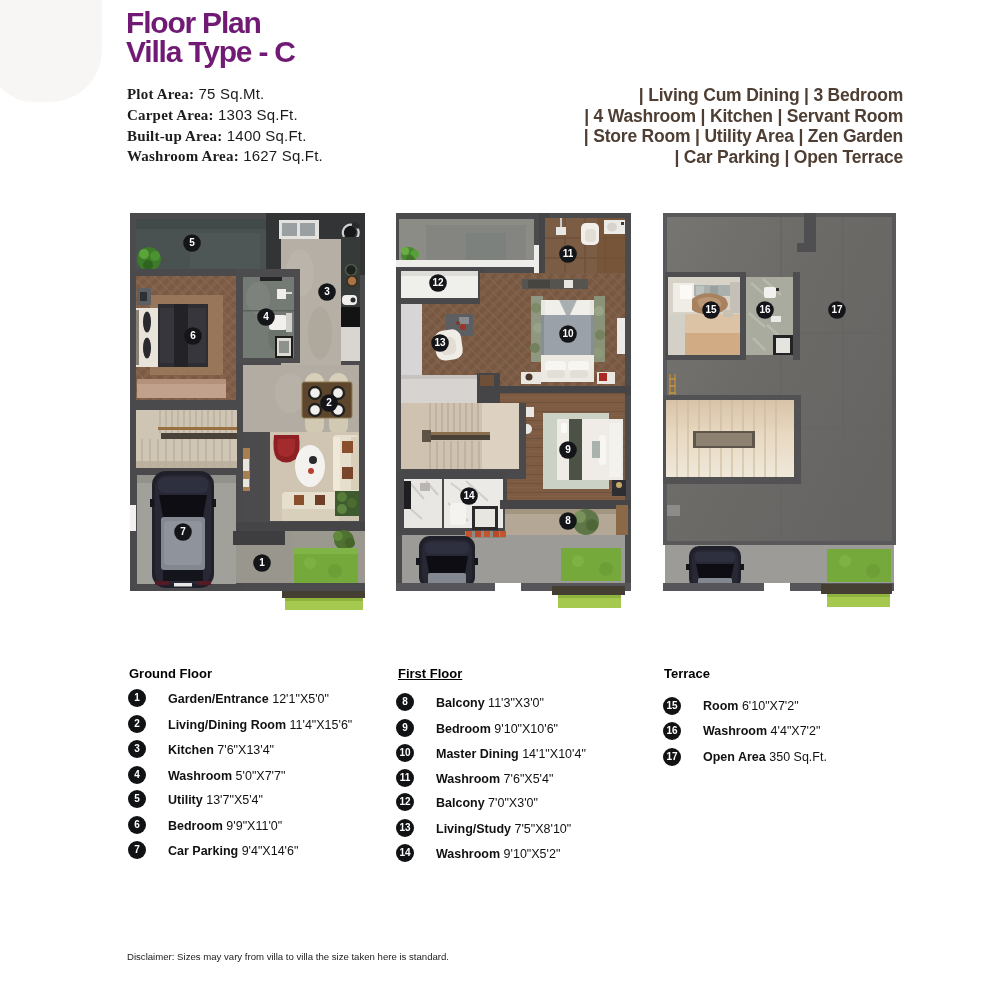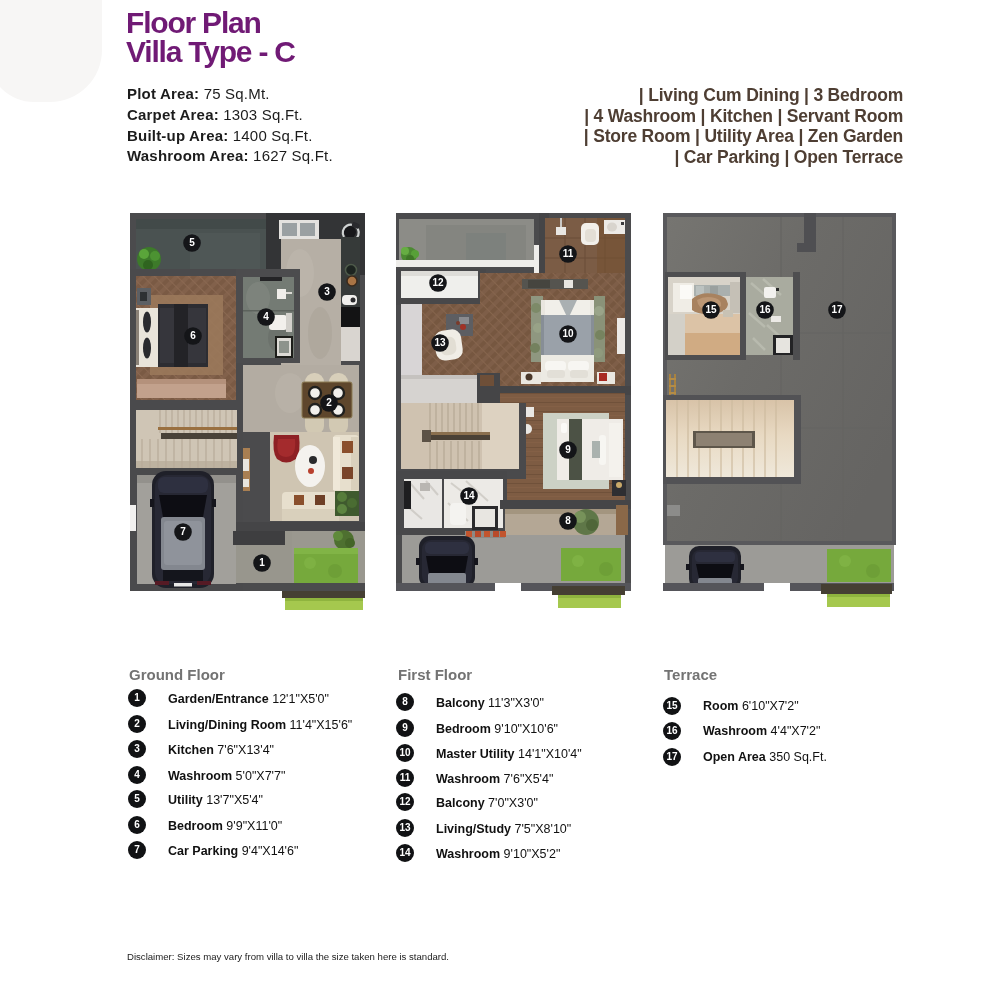--- a/index.html
+++ b/index.html
@@ -1,23 +1,23 @@
 <!DOCTYPE html>
 <html><head>
 <meta charset="utf-8">
 <style>
   html,body{margin:0;padding:0;}
   body{width:981px;height:997px;position:relative;background:#ffffff;overflow:hidden;
        font-family:"Liberation Sans", sans-serif;}
   .abs{position:absolute;}
   .title{left:126px;top:9px;font-size:30px;font-weight:bold;color:#701a75;line-height:28.5px;letter-spacing:-1.2px;}
   .stats{left:127px;top:84px;font-size:15px;color:#1c1c1c;line-height:20.8px;letter-spacing:0.2px;}
-  .stats b{font-weight:bold;}
+  .stats b{font-weight:bold;font-family:Liberation Serif, serif;}
   .feat{right:78px;top:85px;text-align:right;font-size:17.5px;font-weight:bold;color:#4e3e33;line-height:20.7px;letter-spacing:-0.2px;margin-left:28px;}
-  .leghead{font-size:15px;font-weight:bold;color:#737373;}
+  .leghead{font-size:13px;font-weight:bold;color:#000000;}
   .legitem{font-size:12.5px;color:#111;white-space:nowrap;}
   .legitem b{font-weight:bold;}
   .badge{position:absolute;width:18px;height:18px;border-radius:50%;background:#111214;color:#fff;
          font-size:10px;font-weight:bold;text-align:center;line-height:18px;}
   .disc{left:127px;top:951px;font-size:9.6px;color:#222;}
 </style>
 </head>
 <body>
 
 <div class="abs" style="left:-12px;top:-20px;width:114px;height:122px;background:#f7f6f5;border-radius:0 0 52px 46px;"></div>
@@ -598,27 +598,27 @@
 <div class="abs legitem" style="left:168px;top:743px;"><b>Kitchen</b> 7'6"X13'4"</div>
 <div class="abs badge" style="left:128px;top:766px;">4</div>
 <div class="abs legitem" style="left:168px;top:769px;"><b>Washroom</b> 5'0"X7'7"</div>
 <div class="abs badge" style="left:128px;top:790px;">5</div>
 <div class="abs legitem" style="left:168px;top:793px;"><b>Utility</b> 13'7"X5'4"</div>
 <div class="abs badge" style="left:128px;top:816px;">6</div>
 <div class="abs legitem" style="left:168px;top:819px;"><b>Bedroom</b> 9'9"X11'0"</div>
 <div class="abs badge" style="left:128px;top:841px;">7</div>
 <div class="abs legitem" style="left:168px;top:844px;"><b>Car Parking</b> 9'4"X14'6"</div>
 
-<div class="abs leghead" style="left:398px;top:666px;">First Floor</div>
+<div class="abs leghead" style="left:398px;top:666px;text-decoration:underline;">First Floor</div>
 <div class="abs badge" style="left:396px;top:693px;">8</div>
 <div class="abs legitem" style="left:436px;top:696px;"><b>Balcony</b> 11'3"X3'0"</div>
 <div class="abs badge" style="left:396px;top:719px;">9</div>
 <div class="abs legitem" style="left:436px;top:722px;"><b>Bedroom</b> 9'10"X10'6"</div>
 <div class="abs badge" style="left:396px;top:744px;">10</div>
-<div class="abs legitem" style="left:436px;top:747px;"><b>Master Utility</b> 14'1"X10'4"</div>
+<div class="abs legitem" style="left:436px;top:747px;"><b>Master Dining</b> 14'1"X10'4"</div>
 <div class="abs badge" style="left:396px;top:769px;">11</div>
 <div class="abs legitem" style="left:436px;top:772px;"><b>Washroom</b> 7'6"X5'4"</div>
 <div class="abs badge" style="left:396px;top:793px;">12</div>
 <div class="abs legitem" style="left:436px;top:796px;"><b>Balcony</b> 7'0"X3'0"</div>
 <div class="abs badge" style="left:396px;top:819px;">13</div>
 <div class="abs legitem" style="left:436px;top:822px;"><b>Living/Study</b> 7'5"X8'10"</div>
 <div class="abs badge" style="left:396px;top:844px;">14</div>
 <div class="abs legitem" style="left:436px;top:847px;"><b>Washroom</b> 9'10"X5'2"</div>
 
 <div class="abs leghead" style="left:664px;top:666px;">Terrace</div>

